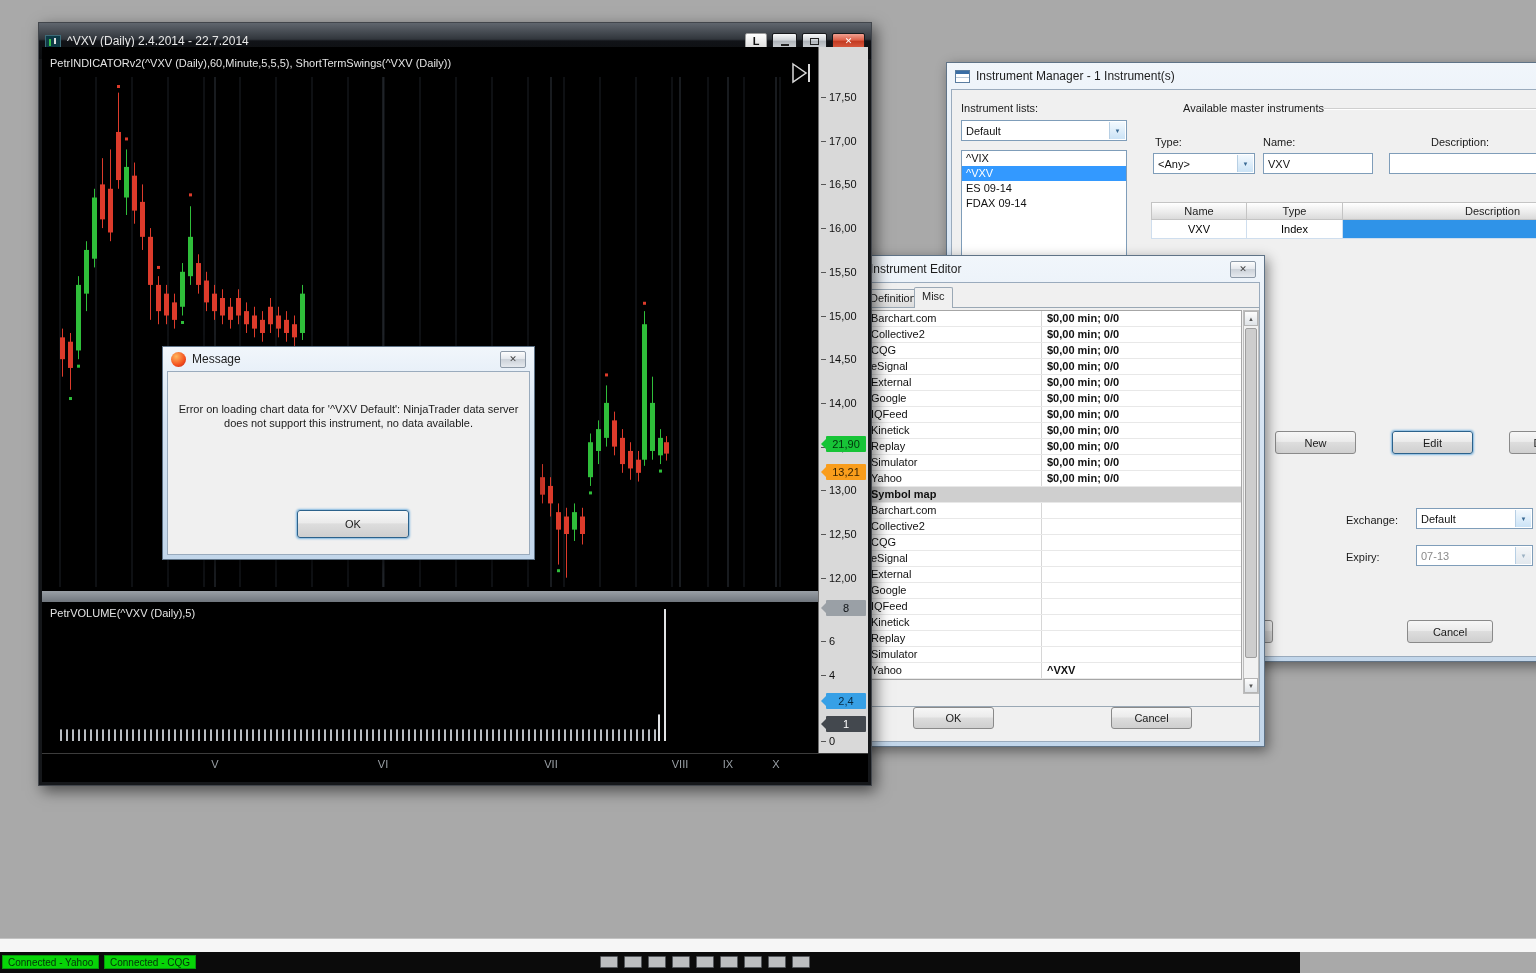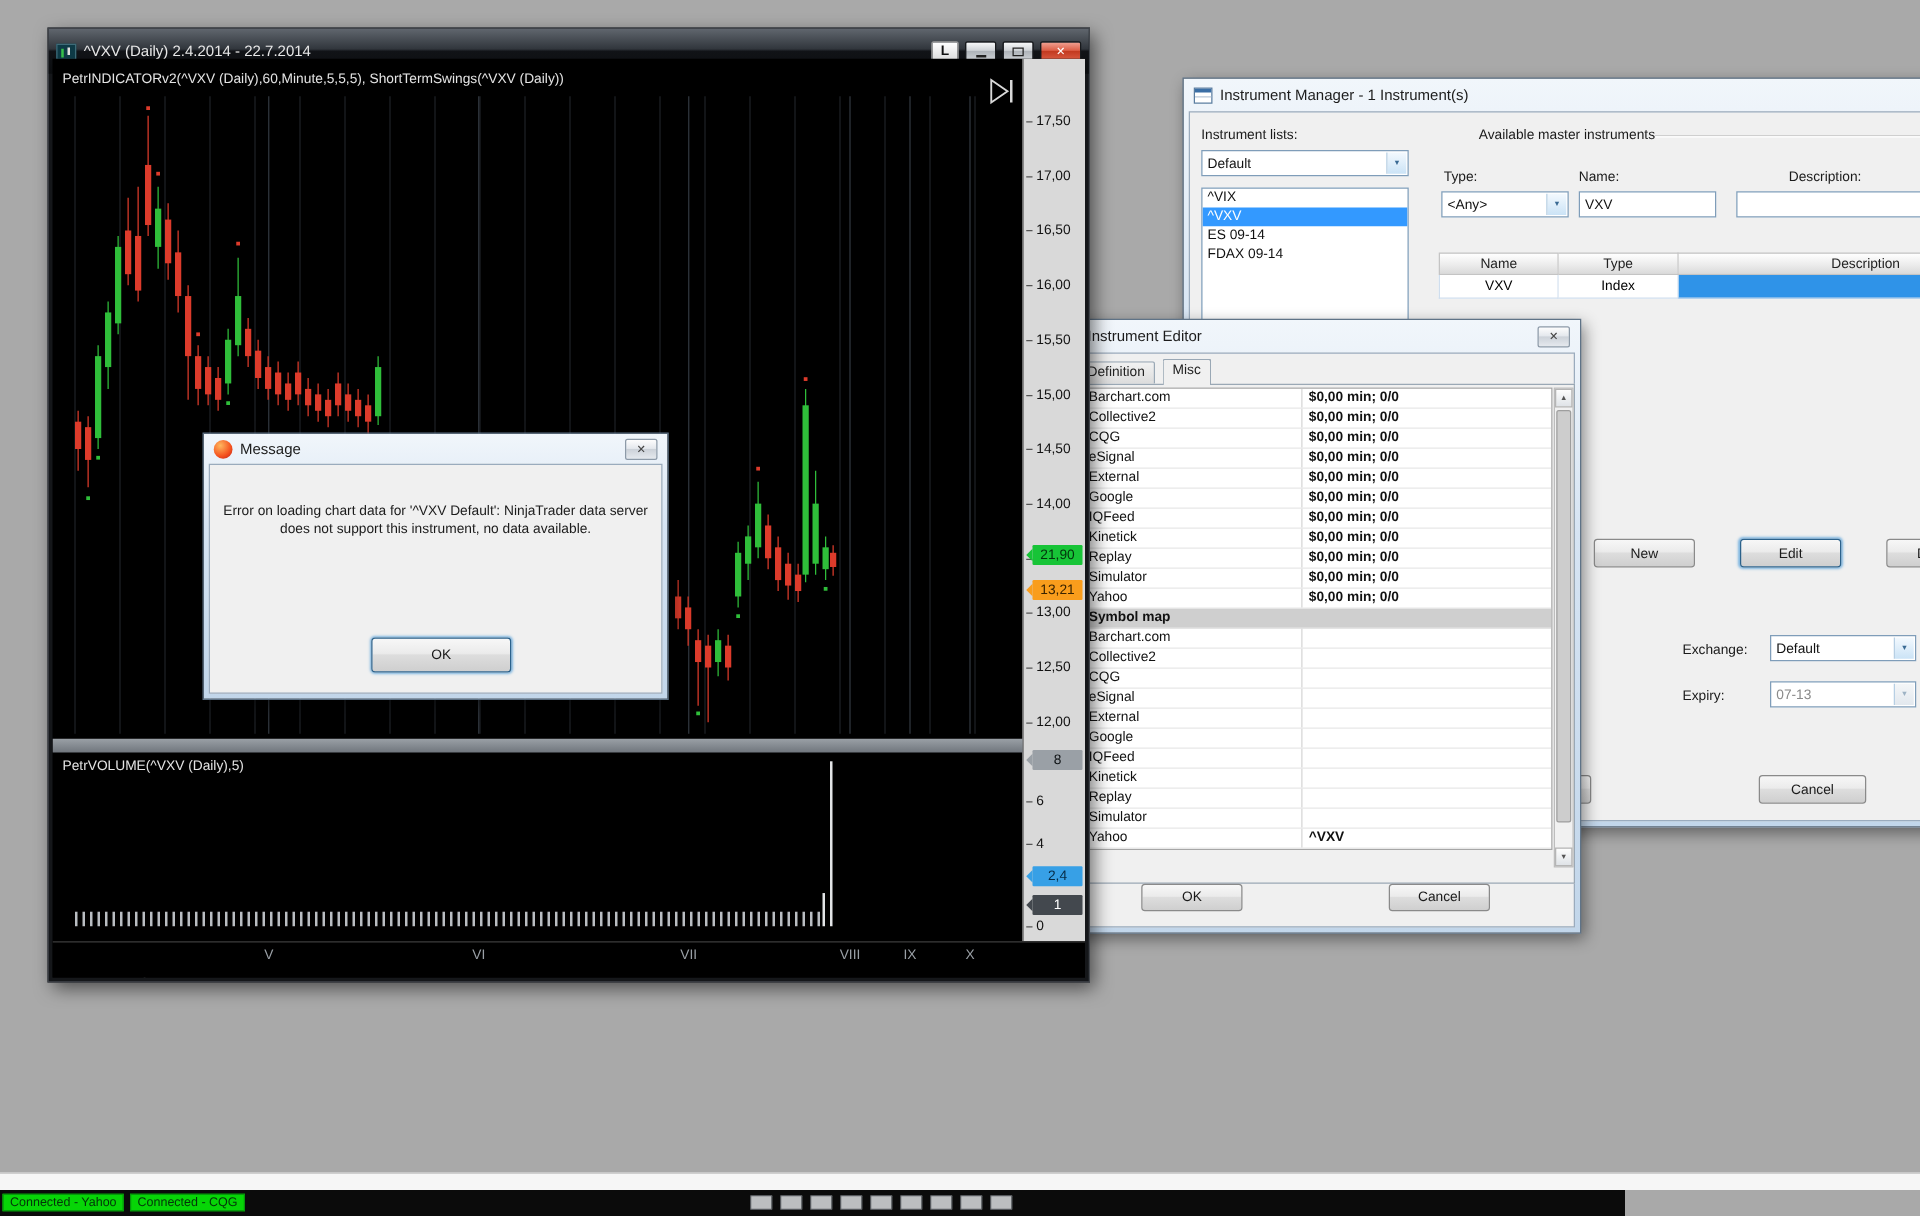--- a/index.html
+++ b/index.html
@@ -38,21 +38,21 @@
            background:linear-gradient(#ffffff,#ececec 55%,#dadada); border:1px solid #c4c4c4; border-left:none; }
   .hcell:first-child { border-left:1px solid #c4c4c4; }
   .rcell { height:19px; line-height:19px; font-size:11px; text-align:center; background:#fff;
            border:1px solid #cfdeee; border-left:none; border-top:none; }
   .rcell:first-child { border-left:1px solid #cfdeee; }
   .rcell.selblue { background:#2f93e8; }
 
   
   .tab { position:absolute; line-height:17px; font-size:11px; padding:0 7px; color:#222;
          background:linear-gradient(#f2f2f2,#dcdcdc); border:1px solid #9aa8b5; border-bottom:none; border-radius:2px 2px 0 0; }
-  .tab.active { background:#f0f0f0; z-index:3;margin-left:16px; }
+  .tab.active { background:#f0f0f0; z-index:3; }
   .tabpanel { position:absolute; border:1px solid #9aa8b5; background:#f0f0f0; }
   .feetable { position:absolute; background:#fff; border:1px solid #a6a6a6; overflow:hidden; }
   .frow { height:16px; line-height:15px; display:flex; font-size:11px; border-bottom:1px solid #e8e8e8; color:#111; }
   .fname { width:176px; padding-left:5px; border-right:1px solid #d6d6d6; overflow:hidden; white-space:nowrap; }
   .fval { flex:1; padding-left:5px; font-weight:bold; overflow:hidden; white-space:nowrap; }
   .frow.smap { background:#cfcfcf; font-weight:bold; padding-left:5px; }
   .scrollbar { position:absolute; background:#f1f1f1; border:1px solid #bdbdbd; }
   .sbtn { position:absolute; left:0; right:0; height:15px; background:linear-gradient(#fdfdfd,#dfe3e7);
           border:1px solid #b5b5b5; color:#555; font-size:6px; display:flex; align-items:center; justify-content:center; }
   .sb-up { top:0; } .sb-up::before { content:"▲"; }

